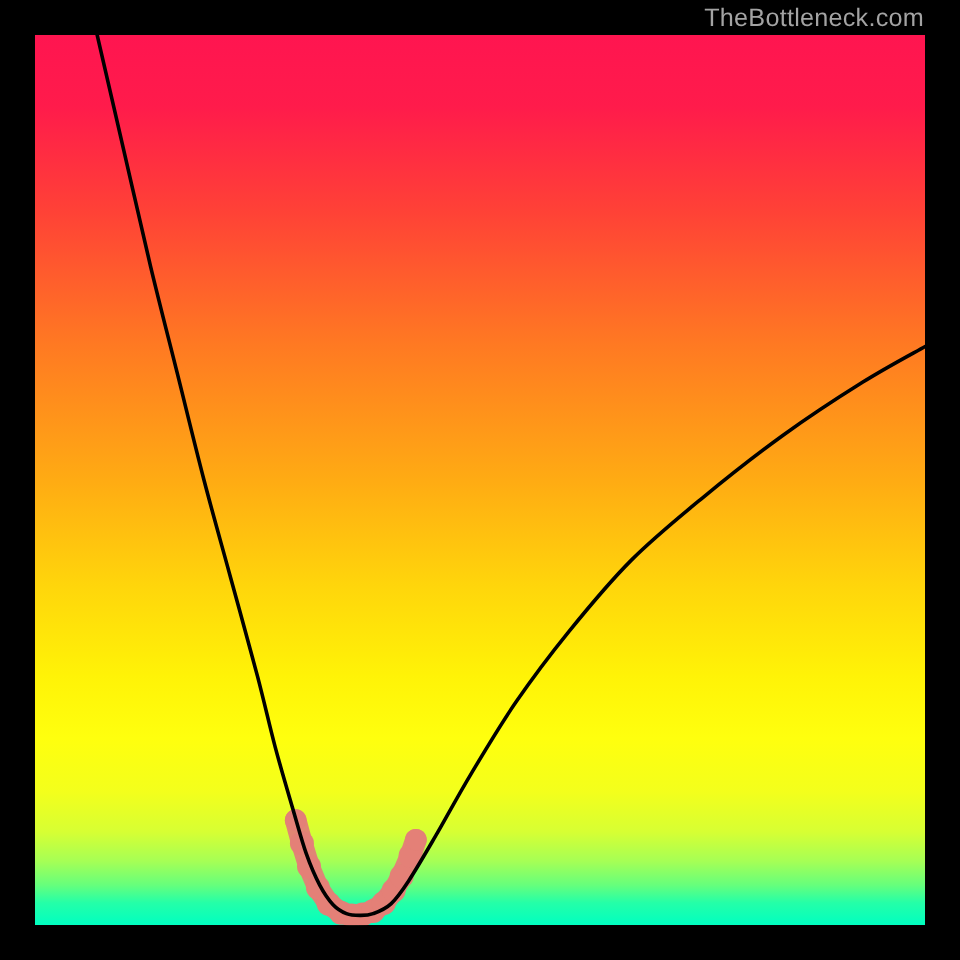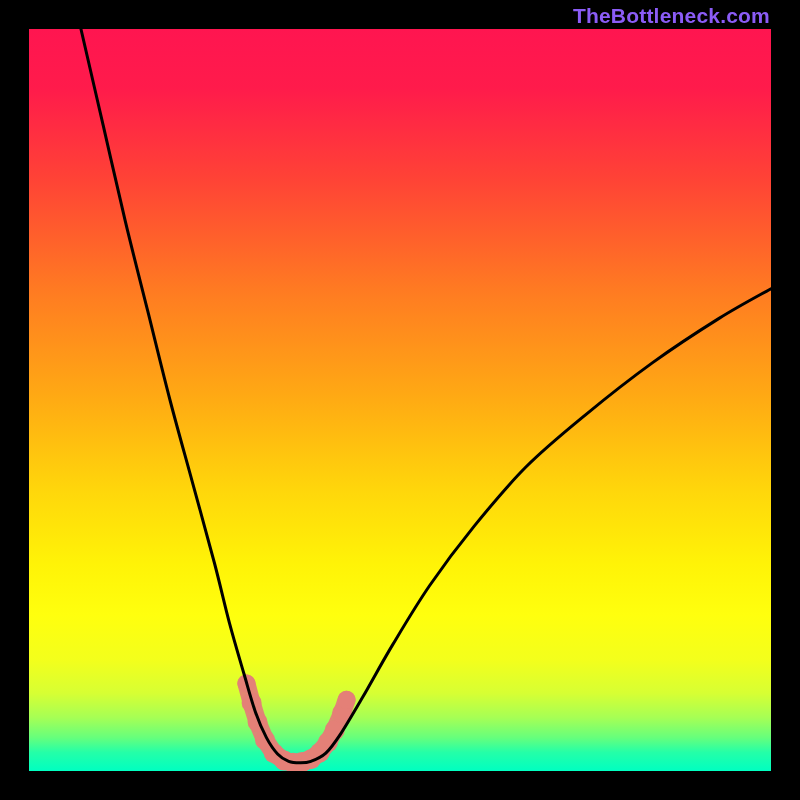--- a/index.html
+++ b/index.html
@@ -29,23 +29,23 @@
     inset: 0;
   }
   .curve-svg {
     position: absolute;
     inset: 0;
   }
   .watermark {
     position: absolute;
     top: 4px;
     right: 30px;
-    color: #8b5cf6;
+    color: #a3a3a3;
     font-size: 21px;
-    font-weight: 700;
+    font-weight: 400;
     letter-spacing: 0.2px;
   }
 </style>
 </head>
 <body>
 
 <div class="frame">
   <div class="watermark">TheBottleneck.com</div>
   <div class="plot-area">
     <svg class="gradient-bg" viewBox="0 0 742 742" preserveAspectRatio="none">

